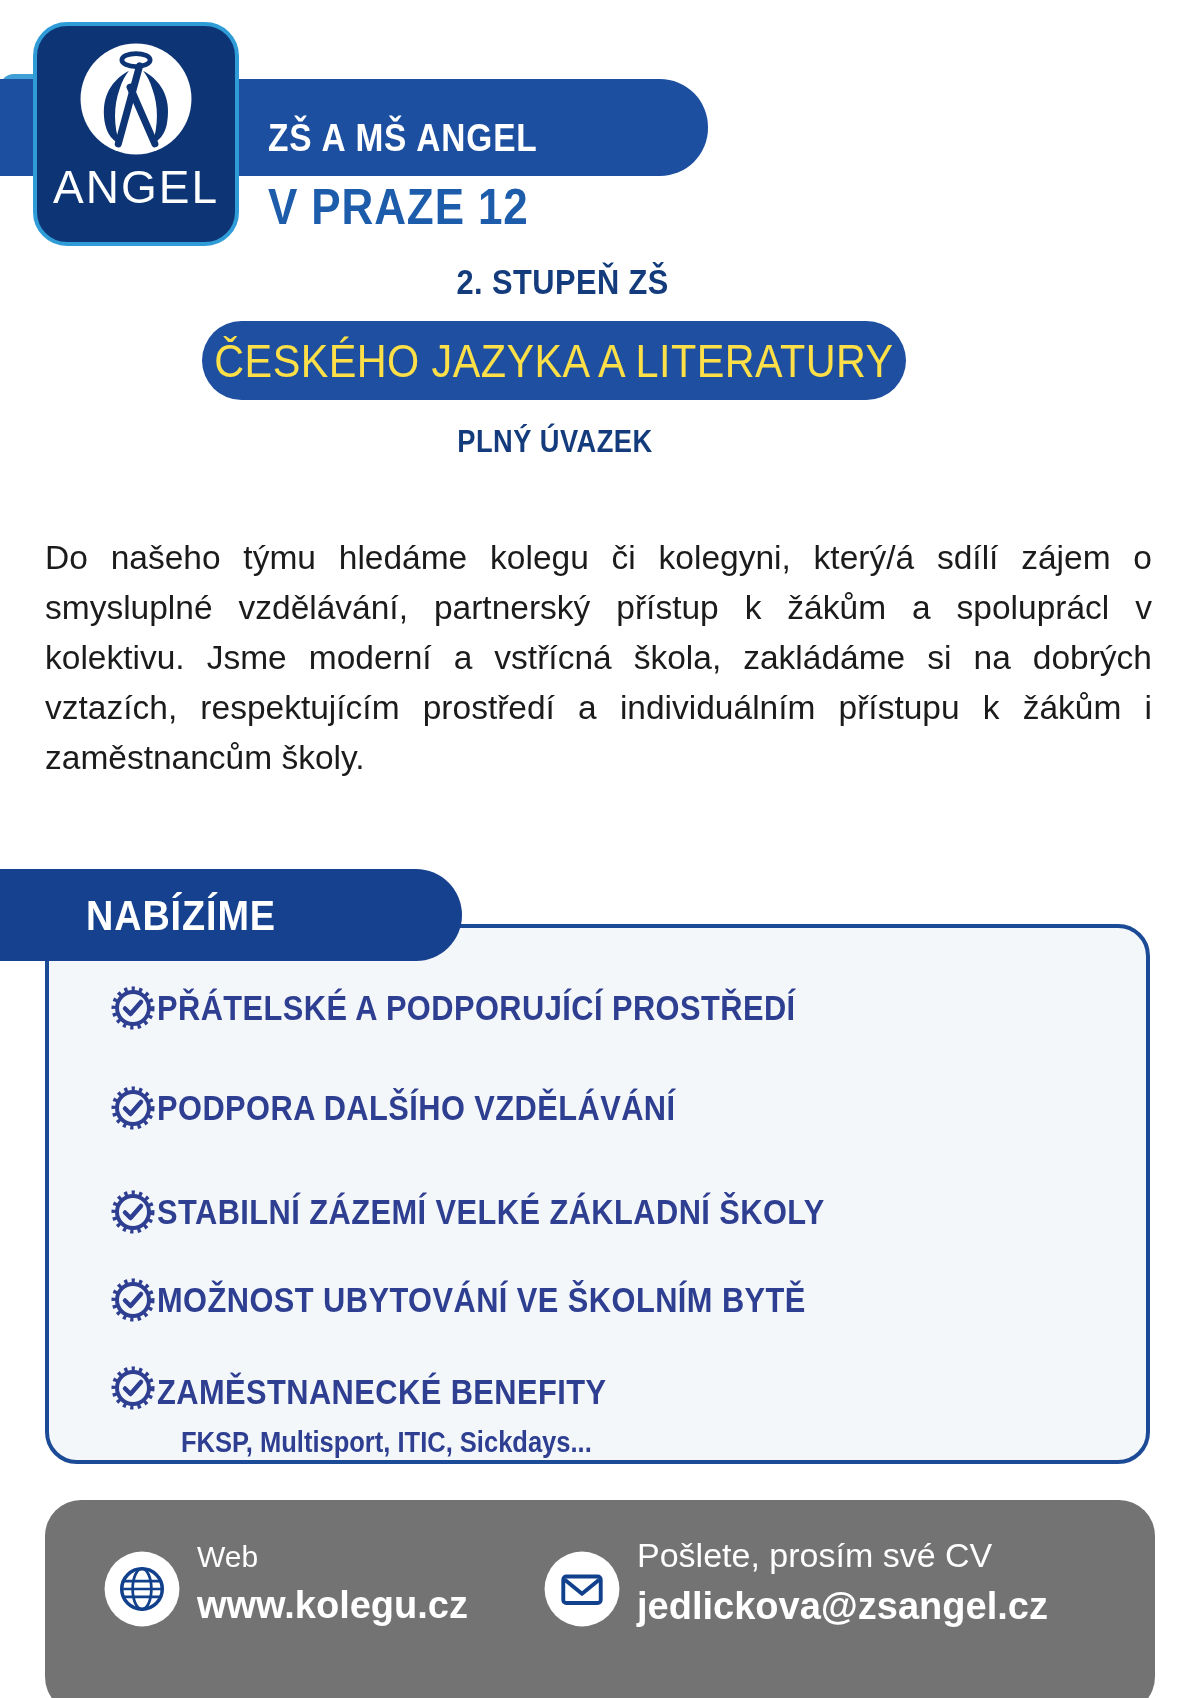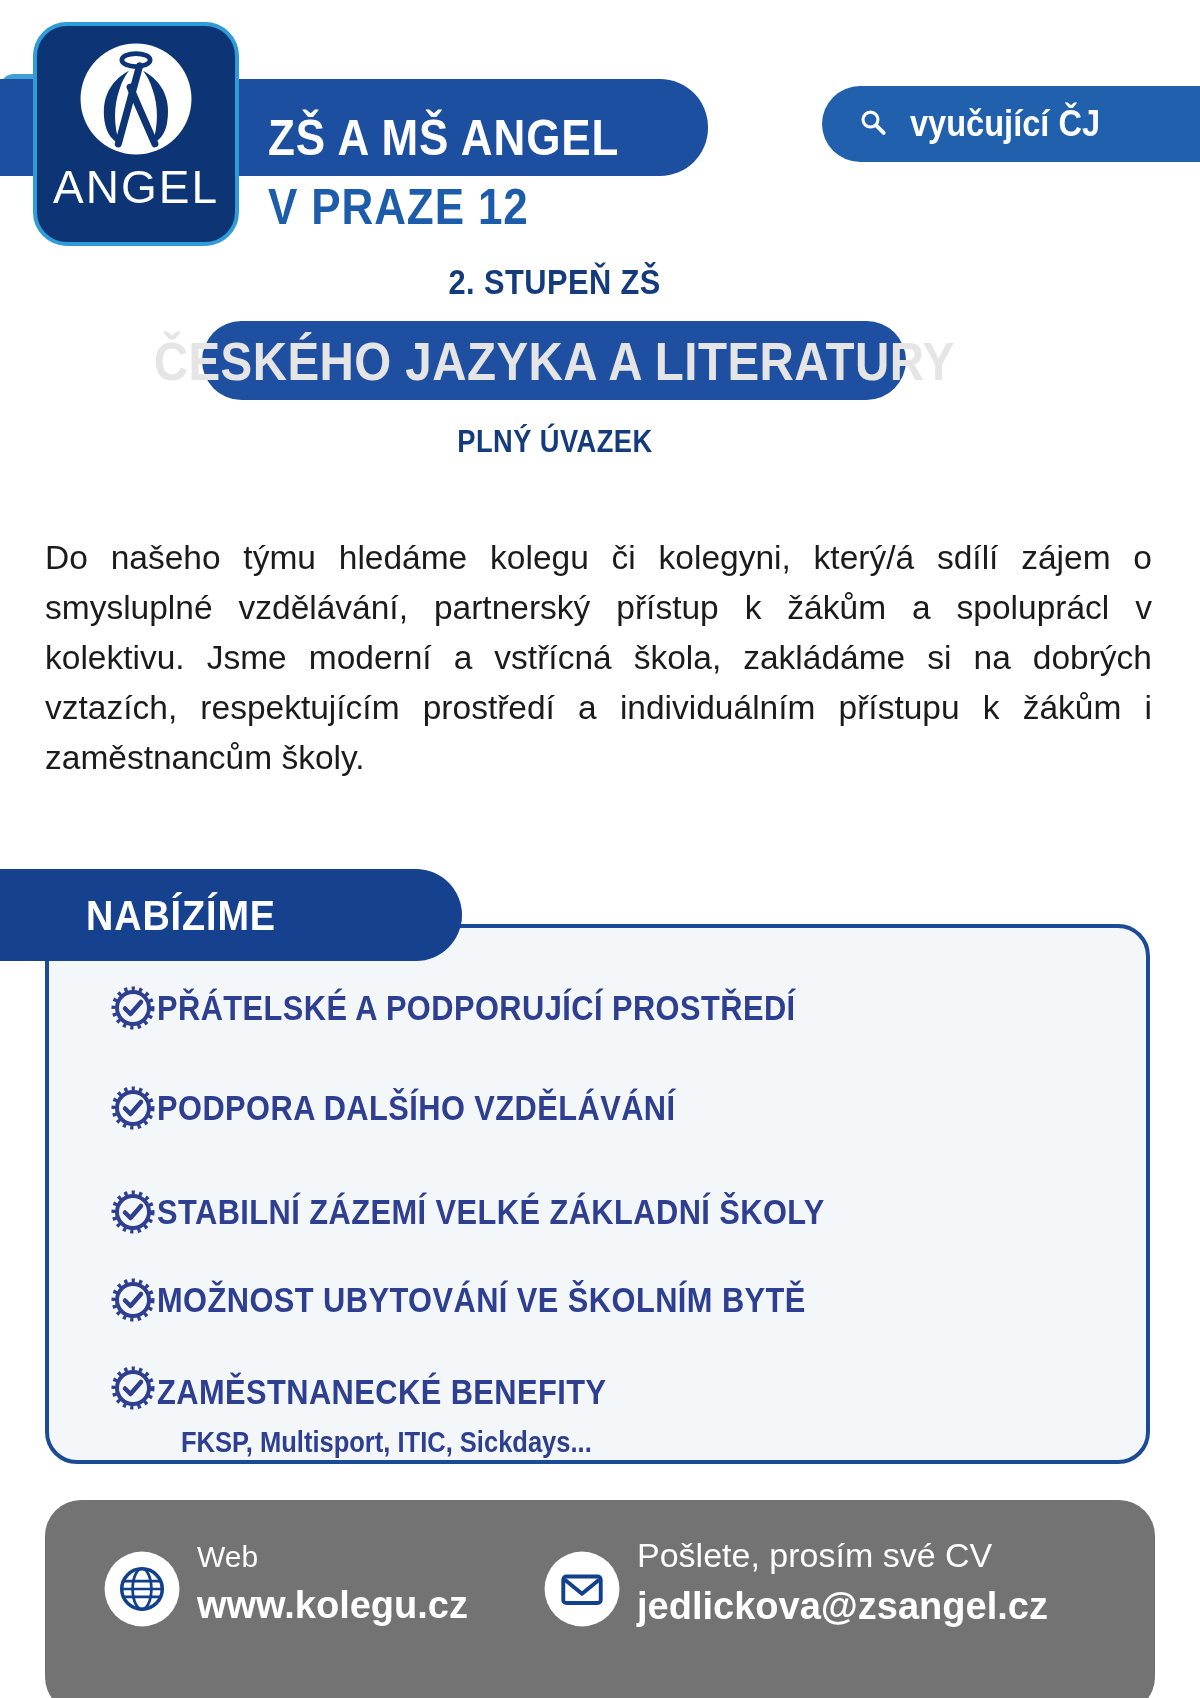--- a/index.html
+++ b/index.html
@@ -9,35 +9,35 @@
     font-family:"Liberation Sans", sans-serif;
   }
   .abs{position:absolute;}
   .cond{display:inline-block;transform:scaleX(.88);transform-origin:left center;}
   .cond-c{display:inline-block;transform:scaleX(.88);transform-origin:center center;}
 
   
   .ribbon-tail{left:0;top:74px;width:60px;height:102px;background:#3f9fd6;border-radius:14px;}
   .header-band{left:0;top:79px;width:708px;height:97px;background:#1d4fa1;border-radius:0 48px 48px 0;}
   .header-band .t{position:absolute;left:268px;top:0;height:118px;display:flex;align-items:center;
-    color:#fff;font-size:50px;font-weight:bold;letter-spacing:1px;white-space:nowrap;}
+    color:#fff;font-size:38px;font-weight:bold;letter-spacing:1px;white-space:nowrap;}
   .sub-city{left:268px;top:178px;color:#1d5cab;font-size:50px;font-weight:bold;letter-spacing:1px;white-space:nowrap;}
   .logo-box{left:33px;top:22px;width:206px;height:224px;background:#0d3474;border:4px solid #2f9cd8;
     border-radius:34px;box-sizing:border-box;z-index:5;display:flex;flex-direction:column;align-items:center;}
   .logo-box .angel-svg{width:118px;height:118px;margin-top:14px;}
   .logo-box .logo-word{color:#fff;font-size:46px;font-weight:normal;letter-spacing:2px;margin-top:2px;}
   .search-pill{left:822px;top:86px;width:378px;height:76px;background:#2160ac;border-radius:38px 0 0 38px;
     display:flex;align-items:center;padding-left:30px;box-sizing:border-box;gap:14px;}
   .search-pill .t{color:#fff;font-size:37px;font-weight:bold;white-space:nowrap;}
 
   
-  .level-line{left:0;top:262px;width:1110px;text-align:center;color:#143c7c;font-size:35px;font-weight:bold;letter-spacing:.5px;}
+  .level-line{left:8px;top:262px;width:1110px;text-align:center;color:#143c7c;font-size:35px;font-weight:bold;letter-spacing:.5px;}
   .subject-pill{left:202px;top:321px;width:704px;height:79px;background:#1e4fa0;border-radius:40px;
     display:flex;align-items:center;justify-content:center;}
-  .subject-pill .t{color:#e5e5e5;font-size:54px;font-weight:bold;letter-spacing:.5px;white-space:nowrap;}
+  .subject-pill .t{color:#fde047;font-size:47px;font-weight:normal;letter-spacing:.5px;white-space:nowrap;}
   .employment-line{left:0;top:424px;width:1110px;text-align:center;color:#143c7c;font-size:31px;font-weight:bold;letter-spacing:.5px;}
 
   
   .intro{left:45px;top:533px;width:1107px;color:#1b1b1b;font-size:33.5px;line-height:50px;text-align:justify;}
 
   
   .offer-tab{left:0;top:869px;width:462px;height:92px;background:#16418f;border-radius:0 46px 46px 0;
     display:flex;align-items:center;padding-left:86px;box-sizing:border-box;z-index:3;}
   .offer-tab .t{color:#fff;font-size:43px;font-weight:bold;letter-spacing:1px;}
   .offer-card{left:45px;top:924px;width:1105px;height:540px;background:#f4f7fa;border:4px solid #1b4a96;
@@ -73,27 +73,20 @@
       <circle cx="50" cy="50" r="47" fill="#ffffff"></circle>
       <ellipse cx="50" cy="17" rx="12" ry="5.5" fill="none" stroke="#0d3474" stroke-width="4"></ellipse>
       <path d="M44 26 C26 36 20 52 24 72 C26 80 30 85 36 88 C31 72 31 56 36 42 C38 35 41 30 44 26 Z" fill="#0d3474"></path>
       <path d="M56 26 C74 36 80 52 76 72 C74 80 70 85 64 88 C69 72 69 56 64 42 C62 35 59 30 56 26 Z" fill="#0d3474"></path>
       <path d="M53 22 L35 88" stroke="#0d3474" stroke-width="6" stroke-linecap="round"></path>
       <path d="M45 40 L66 88" stroke="#0d3474" stroke-width="6" stroke-linecap="round"></path>
     </svg>
     <div class="logo-word">ANGEL</div>
   </div>
 
-  <div class="abs search-pill">
-    <svg width="44" height="44" viewBox="0 0 100 100">
-      <circle cx="42" cy="40" r="17" fill="none" stroke="#ffffff" stroke-width="7"></circle>
-      <line x1="55" y1="53" x2="72" y2="70" stroke="#ffffff" stroke-width="9" stroke-linecap="round"></line>
-    </svg>
-    <div class="t"><span class="cond">vyučující ČJ</span></div>
-  </div>
 
   <div class="abs level-line"><span class="cond-c">2. STUPEŇ ZŠ</span></div>
   <div class="abs subject-pill">
     <div class="t"><span class="cond-c">ČESKÉHO JAZYKA A LITERATURY</span></div>
   </div>
   <div class="abs employment-line"><span class="cond-c">PLNÝ ÚVAZEK</span></div>
 
   <div class="abs intro">Do našeho týmu hledáme kolegu či kolegyni, který/á sdílí zájem o smysluplné vzdělávání, partnerský přístup k žákům a spoluprácl v kolektivu. Jsme moderní a vstřícná škola, zakládáme si na dobrých vztazích, respektujícím prostředí a individuálním přístupu k žákům i zaměstnancům školy.</div>
 
   <div class="abs offer-tab">

